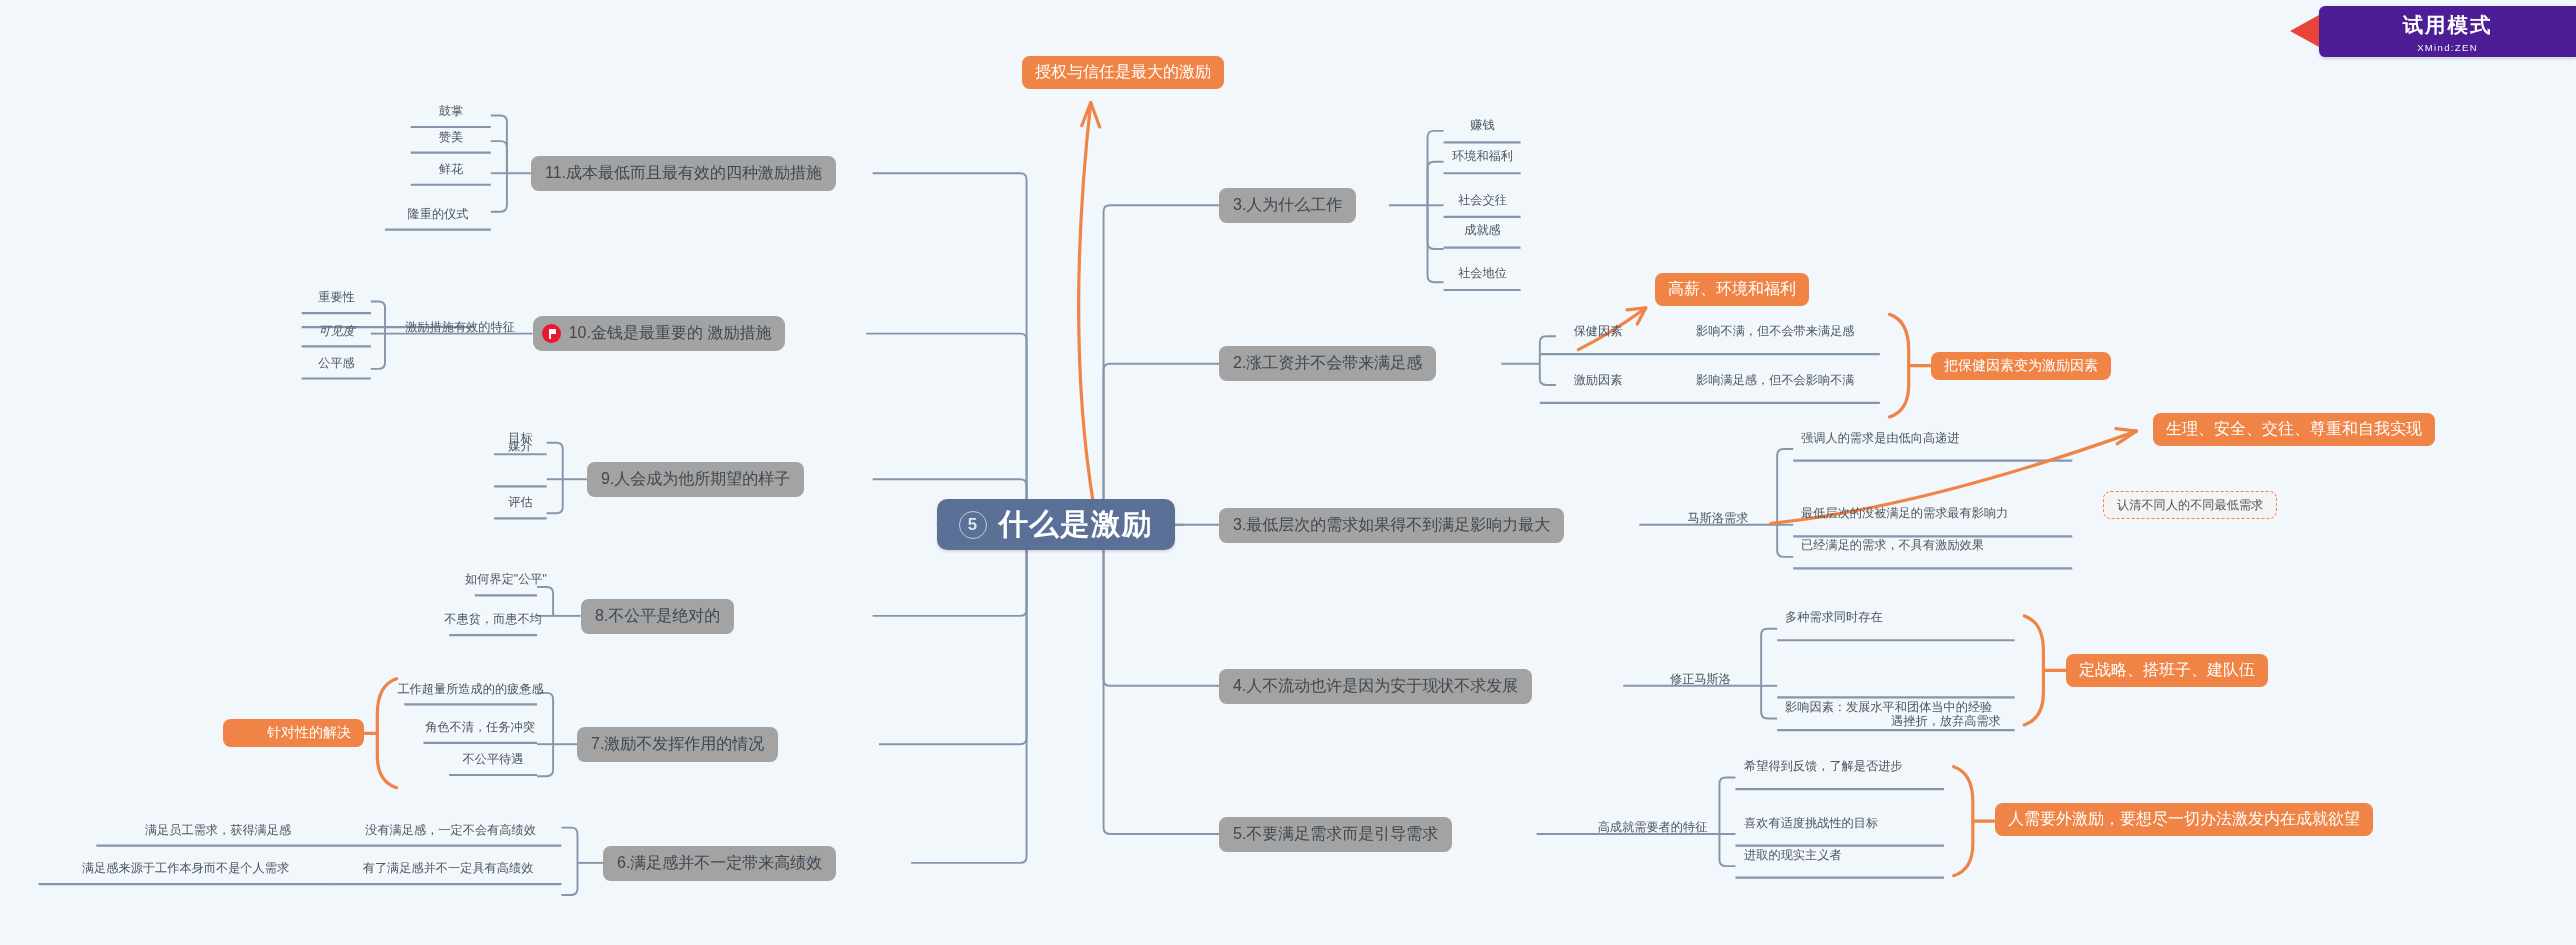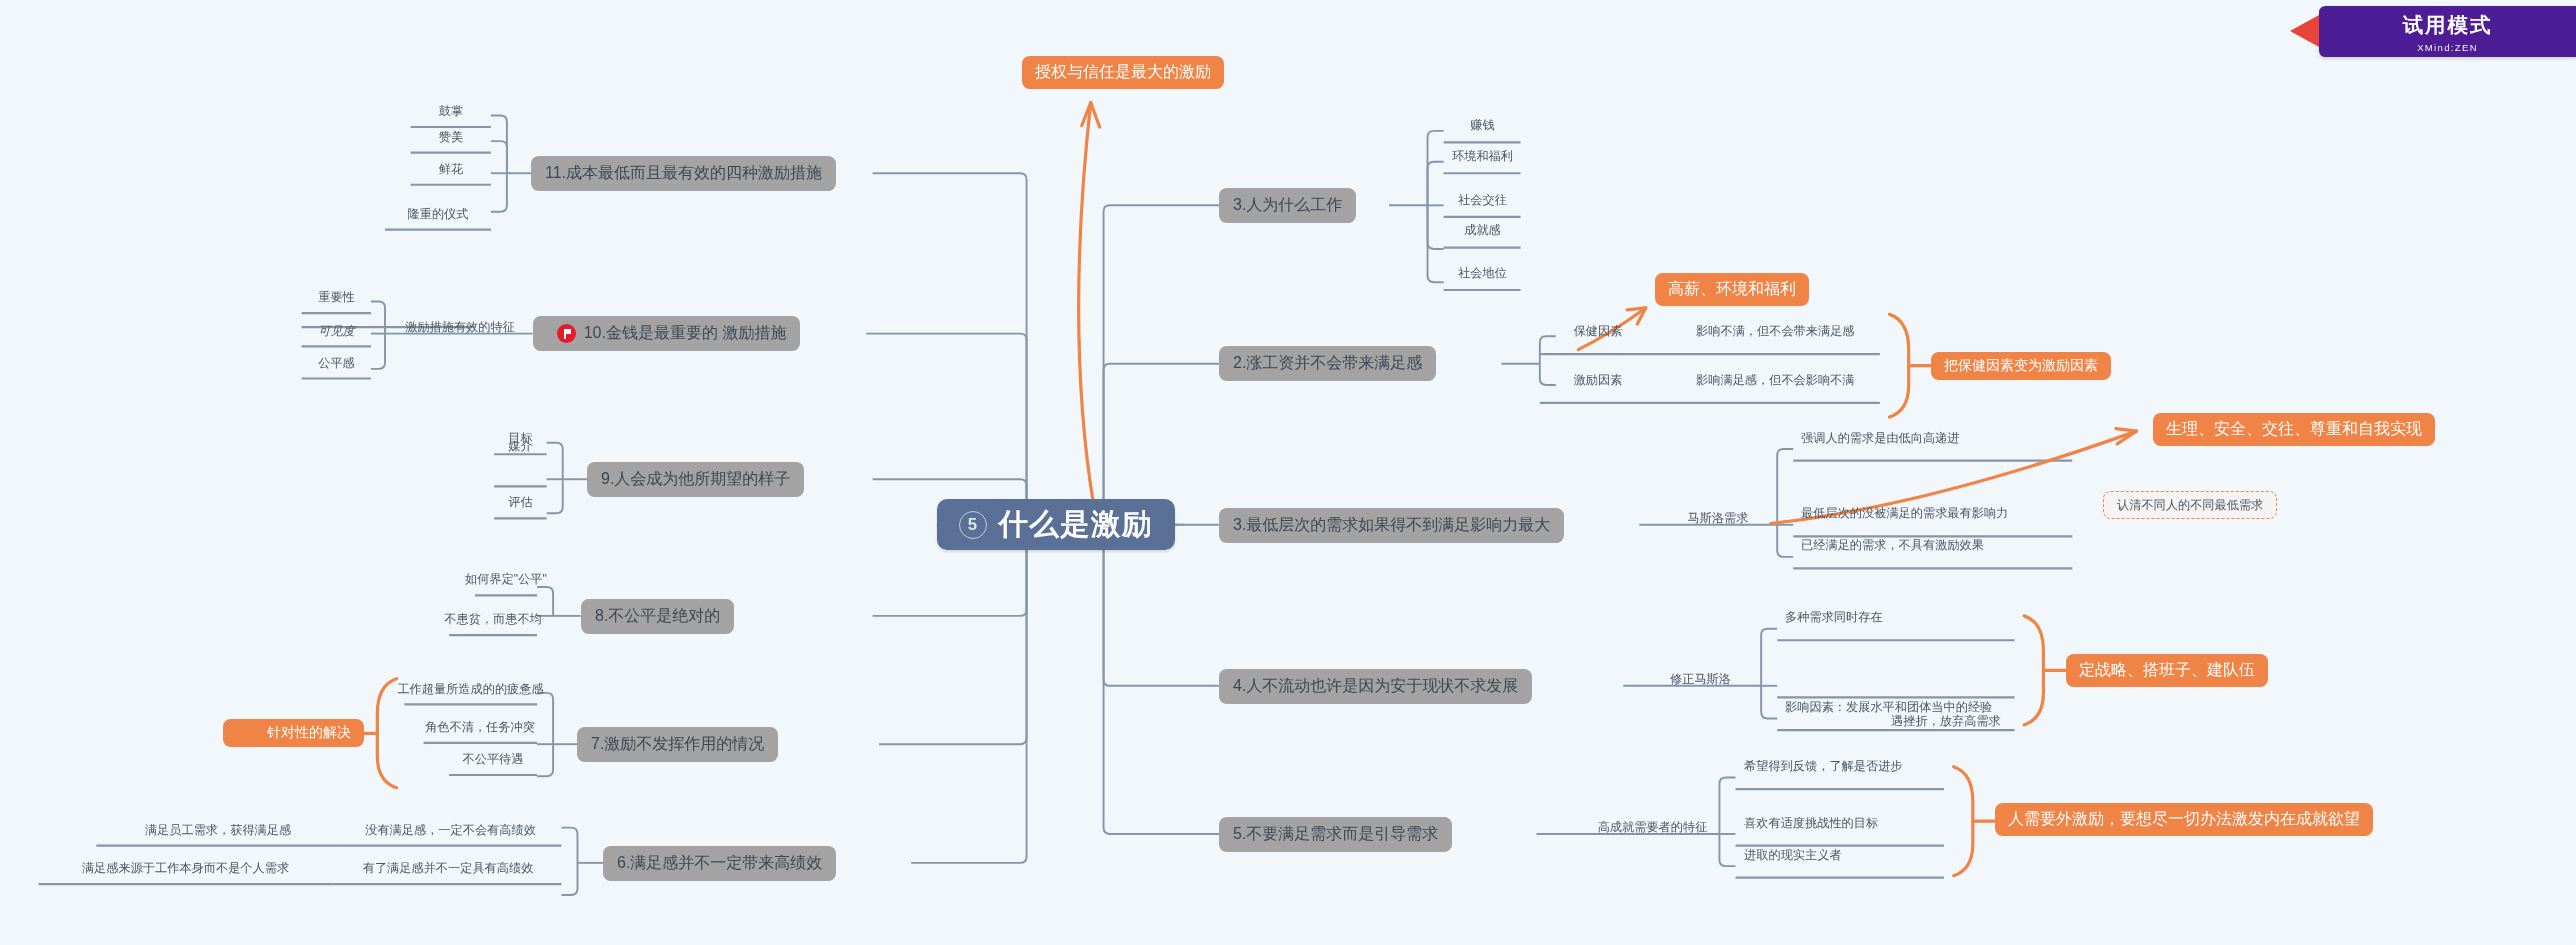--- a/index.html
+++ b/index.html
@@ -28,21 +28,21 @@
     width:26px;height:26px;border-radius:50%;
     border:1.9px solid #b9d4d8;color:#d7e7ea;
     font-size:16.7px;font-weight:bold;margin-right:11.5px;
   }
 
   
   .main{
     background:#a3a3a3;color:#3d4852;border-radius:7.7px;
     font-size:16px;padding:0 14px;height:35px;
   }
-  .main.flagged{padding-left:24px;}
+  .main.flagged{padding-left:9px;border-radius:9px;}
   .flag{
     width:19px;height:19px;border-radius:50%;
     background:#e8192c;margin-right:7.7px;flex:0 0 auto;
     display:inline-flex;align-items:center;justify-content:center;
     position:relative;
   }
   .flag::before{
     content:"";position:absolute;left:7px;top:4.5px;
     width:1.6px;height:10.3px;background:#ffffff;
   }

